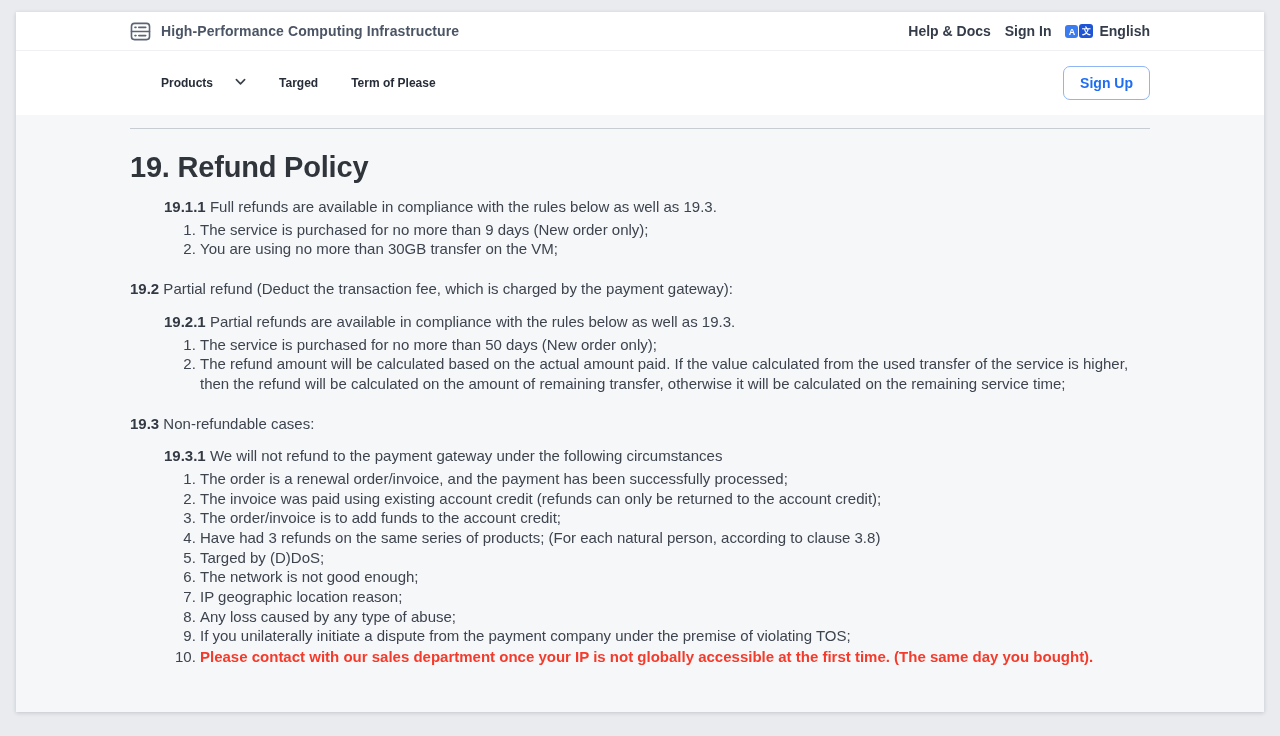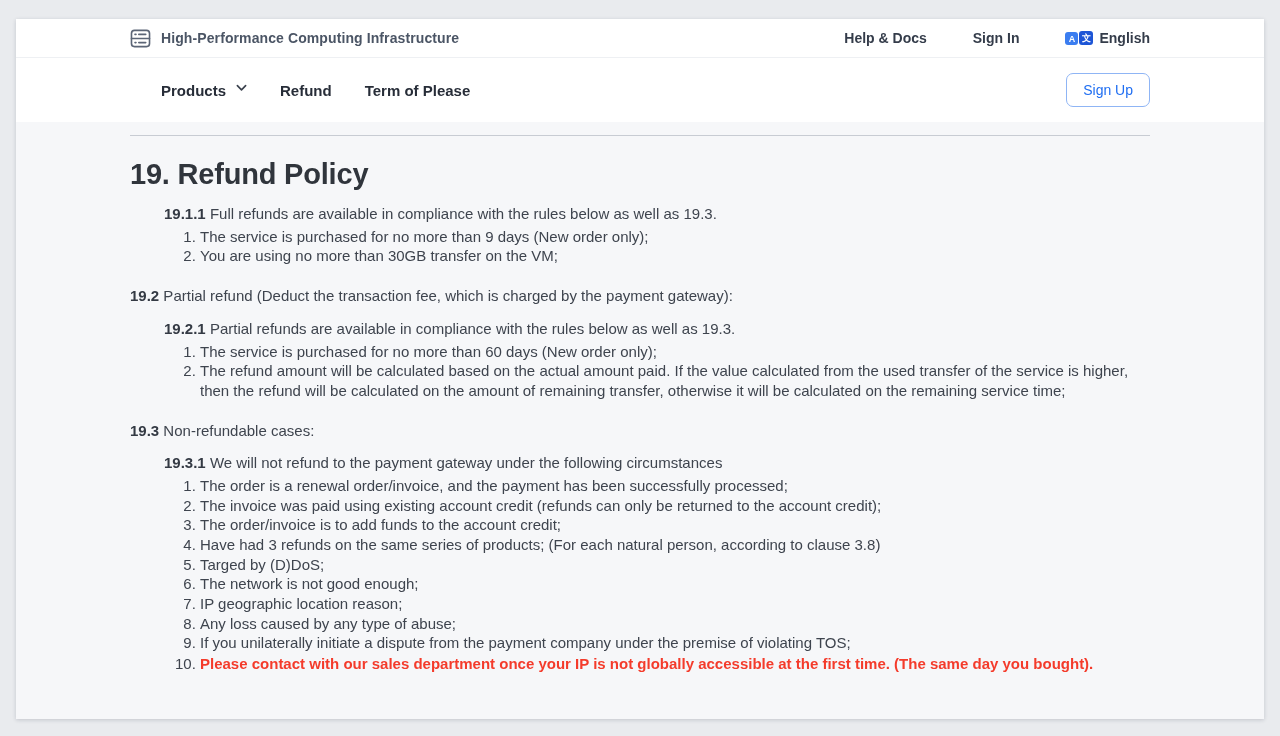--- a/index.html
+++ b/index.html
@@ -3,38 +3,38 @@
 <meta charset="utf-8">
 <style>
   html,body{margin:0;padding:0;}
   body{
     width:1280px;height:736px;overflow:hidden;
     background:#e9ebee;
     font-family:"Liberation Sans","DejaVu Sans",sans-serif;
     -webkit-font-smoothing:antialiased;
   }
   .page-card{
-    margin:19px 16px 0;
+    margin:12px 16px 0;
     height:700px;
     background:#14532d;
     box-shadow:0 1px 4px rgba(20,30,50,.18);
     display:flex;flex-direction:column;
     box-sizing:border-box;
   }
   .container{width:1020px;margin:0 auto;}
 
   
   .topbar{border-bottom:1px solid #eef0f3;background:#fff;}
   .topbar .container{
     height:38px;display:flex;align-items:center;justify-content:space-between;
   }
   .topbar-left{display:flex;align-items:center;gap:10px;}
   .tagline{font-size:14px;font-weight:700;color:#4b5565;letter-spacing:.1px;}
   .server-icon{display:inline-flex;color:#5b6576;}
-  .topbar-right{display:flex;align-items:flex-start;gap:46px;}
+  .topbar-right{display:flex;align-items:flex-start;gap:14px;}
   .top-link{font-size:14px;font-weight:700;color:#343c4a;cursor:pointer;text-decoration:none;}
   .lang{display:flex;align-items:center;gap:6px;cursor:pointer;}
   .translate-icon{display:inline-flex;align-items:flex-end;gap:1px;}
   .tr-sq{
     display:inline-flex;align-items:center;justify-content:center;
     color:#fff;font-weight:700;border-radius:3px;
   }
   .tr-a{width:13px;height:13px;font-size:9px;background:#3b7df0;}
   .tr-zh{width:14px;height:14px;font-size:9px;background:#1d55d6;}
   .lang-label{font-size:14px;font-weight:700;color:#343c4a;}
@@ -43,28 +43,28 @@
   .navbar{background:#fff;}
   .navbar .container{height:64px;display:flex;align-items:center;}
   .logo{display:flex;align-items:center;gap:9px;cursor:pointer;}
   .logo-mark{
     width:37px;height:37px;border-radius:9px;background:#1b6ef6;
     display:flex;align-items:center;justify-content:center;
   }
   .logo-text{font-size:28px;font-weight:700;color:#1b6ef6;letter-spacing:.5px;line-height:1;}
   .nav-links{display:flex;align-items:center;margin-left:31px;}
   .nav-link{
-    font-size:15px;font-weight:700;color:#272d38;margin-right:33px;
-    display:flex;gap:10px;cursor:pointer;
+    font-size:12px;font-weight:700;color:#272d38;margin-right:33px;
+    display:flex;gap:22px;cursor:pointer;
   }
   .chev{display:inline-flex;color:#3a414d;margin-top:2px;}
   .nav-spacer{flex:1;}
   .signup-btn{
     background:#fff;border:1px solid #8fb5f5;border-radius:7px;
-    color:#1f6ef2;font-size:14px;font-weight:400;
+    color:#1f6ef2;font-size:14px;font-weight:700;
     padding:8px 16px;cursor:pointer;
     font-family:inherit;
   }
 
   
   .content{flex:1;background:#f6f7f9;overflow:hidden;}
   .content hr{border:none;border-top:1px solid #c8ccd3;margin:13px 0 0;}
   h1.policy-title{
     font-size:29px;font-weight:700;color:#30353c;
     margin:22px 0 0;letter-spacing:-.2px;
@@ -118,21 +118,21 @@
     <div class="container">
       <div class="nav-links">
         <span class="nav-link">
           <span>Products</span>
           <span class="chev">
             <svg width="11" height="8" viewBox="0 0 12 8" fill="none" stroke="currentColor" stroke-width="1.8" stroke-linecap="round" stroke-linejoin="round">
               <polyline points="1.5,1.5 6,6 10.5,1.5"></polyline>
             </svg>
           </span>
         </span>
-        <span class="nav-link">Refund</span>
+        <span class="nav-link">Targed</span>
         <span class="nav-link">Term of Please</span>
       </div>
       <div class="nav-spacer"></div>
       <button class="signup-btn">Sign Up</button>
     </div>
   </div>
 
   <div class="content">
     <div class="container">
       <hr>
@@ -145,21 +145,21 @@
           <li>The service is purchased for no more than 9 days (New order only);</li>
           <li>You are using no more than 30GB transfer on the VM;</li>
         </ol>
       </div>
 
       <p class="clause gap"><b>19.2</b><span> Partial refund (Deduct the transaction fee, which is charged by the payment gateway):</span></p>
 
       <div class="subclause">
         <b>19.2.1</b><span> Partial refunds are available in compliance with the rules below as well as 19.3.</span>
         <ol>
-          <li>The service is purchased for no more than 60 days (New order only);</li>
+          <li>The service is purchased for no more than 50 days (New order only);</li>
           <li>The refund amount will be calculated based on the actual amount paid. If the value calculated from the used transfer of the service is higher, then the refund will be calculated on the amount of remaining transfer, otherwise it will be calculated on the remaining service time;</li>
         </ol>
       </div>
 
       <p class="clause gap"><b>19.3</b><span> Non-refundable cases:</span></p>
 
       <div class="subclause">
         <b>19.3.1</b><span> We will not refund to the payment gateway under the following circumstances</span>
         <ol>
           <li>The order is a renewal order/invoice, and the payment has been successfully processed;</li>

